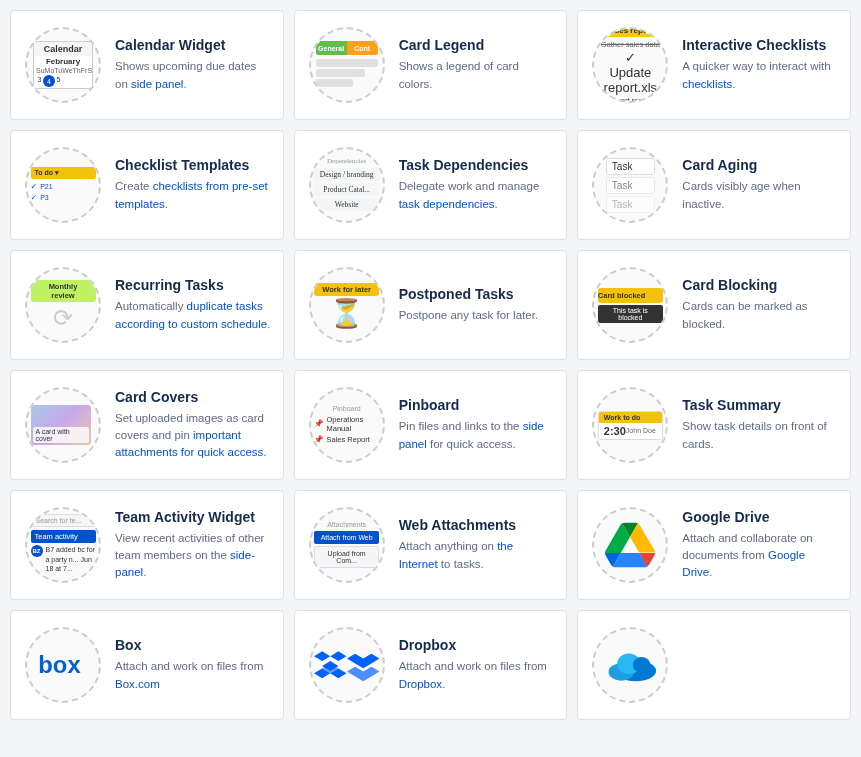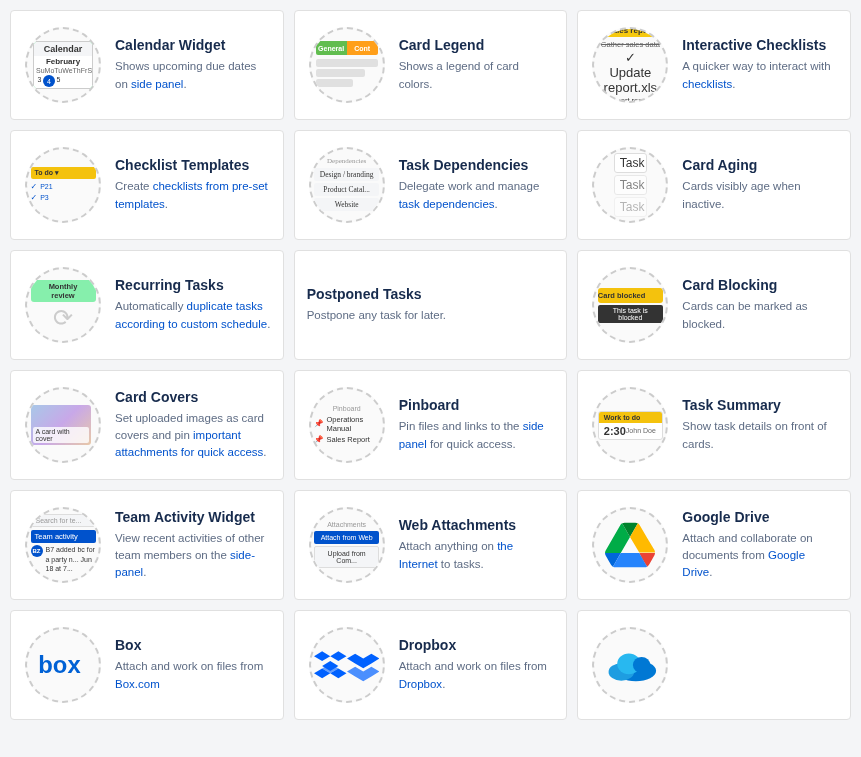--- a/index.html
+++ b/index.html
@@ -171,33 +171,33 @@
 
     
     .aging-icon {
       width: 65px;
     }
     .aging-card {
       background: #fff;
       border: 1px solid #ddd;
       border-radius: 3px;
       padding: 2px 5px;
-      margin: 2px 16px;
-      font-size: 12px;
+      margin: 2px 8px;
+      font-size: 10px;
       color: #333;
     }
     .aging-card.faded { opacity: 0.6; }
     .aging-card.more-faded { opacity: 0.35; }
 
     
     .recurring-icon {
       width: 65px;
     }
     .recurring-badge {
-      background: #86efac;
+      background: #bef264;
       color: #333;
       font-size: 7.5px;
       font-weight: 600;
       padding: 2px 6px;
       border-radius: 3px;
       text-align: center;
       margin-bottom: 4px;
     }
 
     
@@ -537,20 +537,28 @@
         </div>
       </div>
     </div>
     <div class="text-area">
       <div class="card-title">Recurring Tasks</div>
       <div class="card-desc">Automatically <span class="link">duplicate tasks according to custom schedule</span>.</div>
     </div>
   </div>
 
   <div class="card">
+    <div class="icon-area">
+      <div class="icon-circle">
+        <div class="postponed-icon">
+          <div class="postpone-badge">Work for later</div>
+          <div class="hourglass">⏳</div>
+        </div>
+      </div>
+    </div>
     <div class="text-area">
       <div class="card-title">Postponed Tasks</div>
       <div class="card-desc">Postpone any task for later.</div>
     </div>
   </div>
 
   <div class="card">
     <div class="icon-area">
       <div class="icon-circle">
         <div class="blocking-icon">

